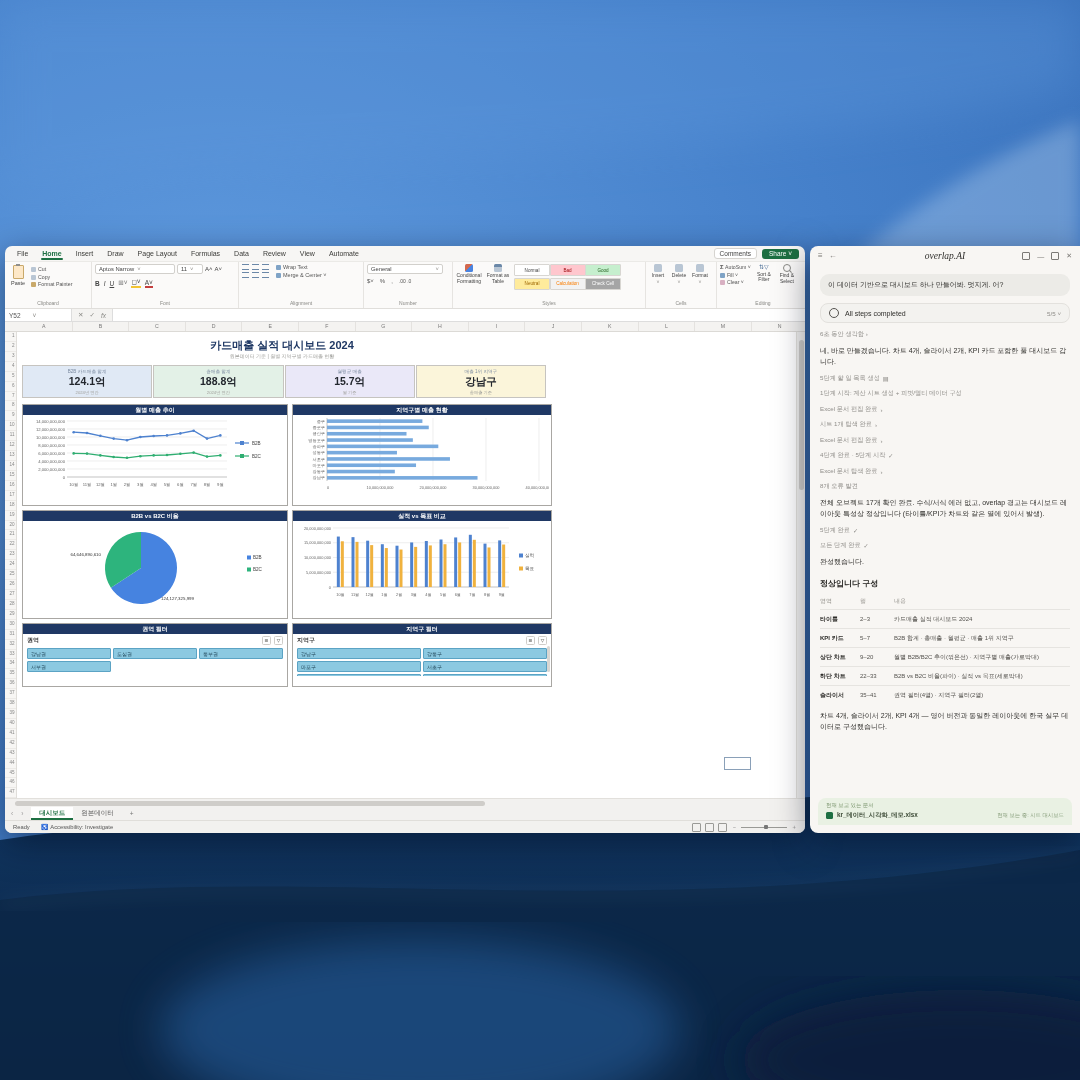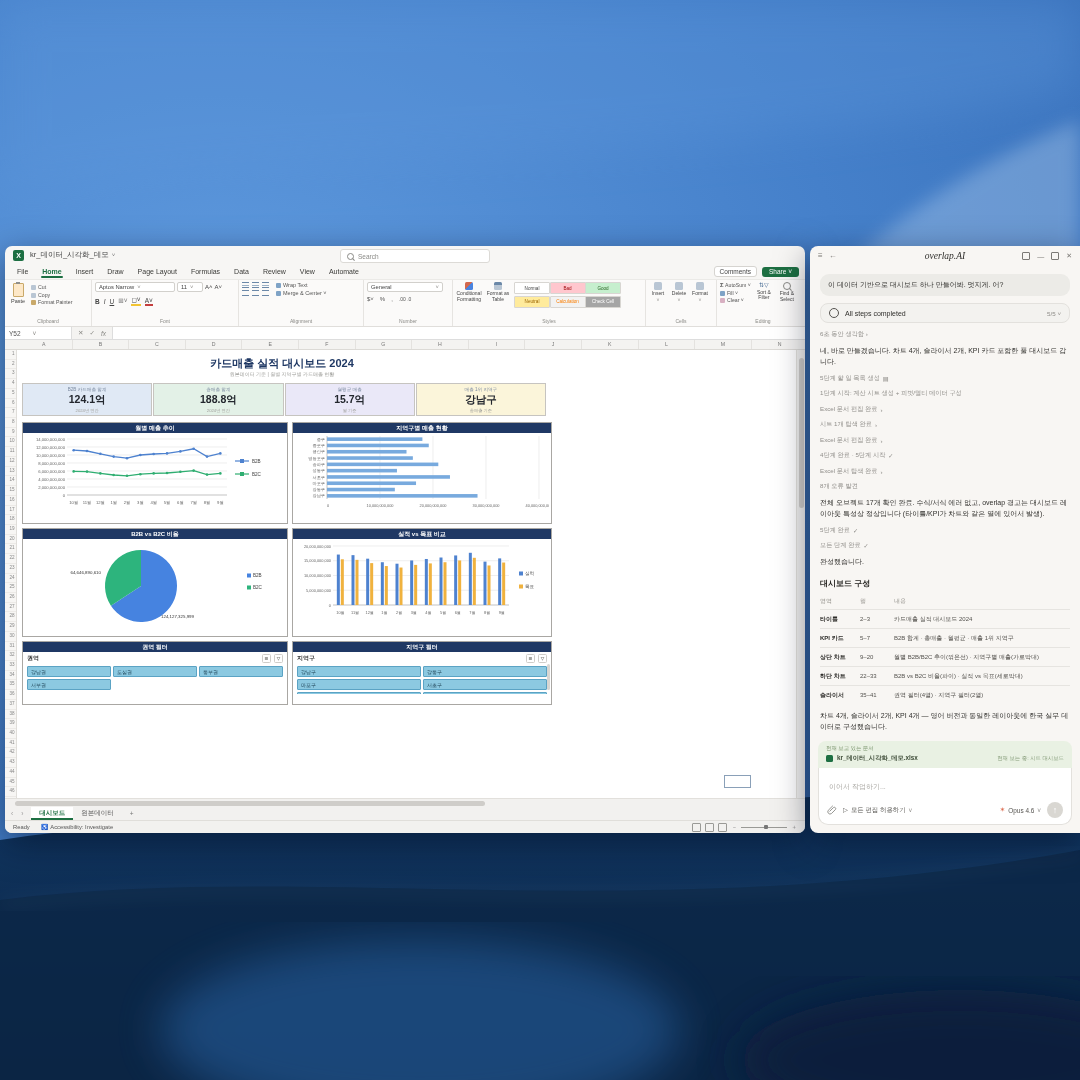--- a/index.html
+++ b/index.html
@@ -162,29 +162,20 @@
     <path d="M0 840 C 260 800, 620 830, 1080 770 L 1080 1080 L 0 1080 Z" fill="url(#deep)"></path>
     <path d="M0 900 C 320 860, 640 930, 1080 850 L 1080 1080 L 0 1080 Z" fill="#0c2747" opacity="0.85"></path>
     <path d="M0 905 C 320 862, 640 932, 1080 852" fill="none" stroke="#89b4dd" stroke-width="2" opacity="0.35" filter="url(#blur1)"></path>
     <ellipse cx="420" cy="1030" rx="260" ry="90" fill="#2f6fb8" opacity="0.45" filter="url(#blur2)"></ellipse>
     <ellipse cx="960" cy="1060" rx="220" ry="70" fill="#0a1e3a" opacity="0.8" filter="url(#blur2)"></ellipse>
   </svg>
 </div>
 
 <div class="win" id="excel">
 
-  <div class="xl-titlebar">
-    <div class="xl-appicon">X</div>
-    <span class="xl-doc">kr_데이터_시각화_데모</span>
-    <span class="xl-caret">˅</span>
-    <div class="xl-search">
-      <span class="mag"></span>
-      <span>Search</span>
-    </div>
-  </div>
 
   <div class="xl-menubar">
     <div class="xl-tabs">
 
     <span class="xl-tab">File</span>
         <span class="xl-tab active">Home</span>
         <span class="xl-tab">Insert</span>
         <span class="xl-tab">Draw</span>
         <span class="xl-tab">Page Layout</span>
         <span class="xl-tab">Formulas</span>
@@ -783,21 +774,21 @@
         </div>
 
         <div class="stepline">
           <span>모든 단계 완료</span>
           <span>✓</span>
         </div>
       </div>
 
     <div class="para">완성했습니다.</div>
 
-    <div class="sect">대시보드 구성</div>
+    <div class="sect">정상입니다 구성</div>
 
     <div class="ctable">
       <div class="ct-head">
         <span class="c1">영역</span>
         <span class="c2">행</span>
         <span class="c3">내용</span>
       </div>
       <div>
 
           <div class="ct-row">
@@ -838,29 +829,14 @@
 
   <div class="ch-bottom">
     <div class="ctx">
       <span>현재 보고 있는 문서</span>
       <div class="ctxrow">
         <span class="sheetic"></span>
         <span class="ctxfile">kr_데이터_시각화_데모.xlsx</span>
         <span class="ctxview">현재 보는 중: 시트 대시보드</span>
       </div>
     </div>
-    <div class="inputcard">
-      <input placeholder="이어서 작업하기..." style="">
-      <div class="icrow">
-        <svg width="10" height="10" viewBox="0 0 10 10">
-          <path d="M2.8 6.2 L6.3 2.7 a1.4 1.4 0 0 1 2 2 L4.4 8.6 a2.3 2.3 0 0 1 -3.2-3.2 L5.6 1" fill="none" stroke="#8a8a86" stroke-width="0.9" stroke-linecap="round"></path>
-        </svg>
-        <span class="allowbtn">▷ <span>모든 편집 허용하기</span> <span class="chev">˅</span></span>
-        <span class="modelbtn">
-          <span class="spark">✶</span>
-          <span>Opus 4.6</span>
-            <span class="chev">˅</span>
-        </span>
-        <span class="sendbtn">↑</span>
-      </div>
-    </div>
   </div>
 </div>
 
 </body></html>

